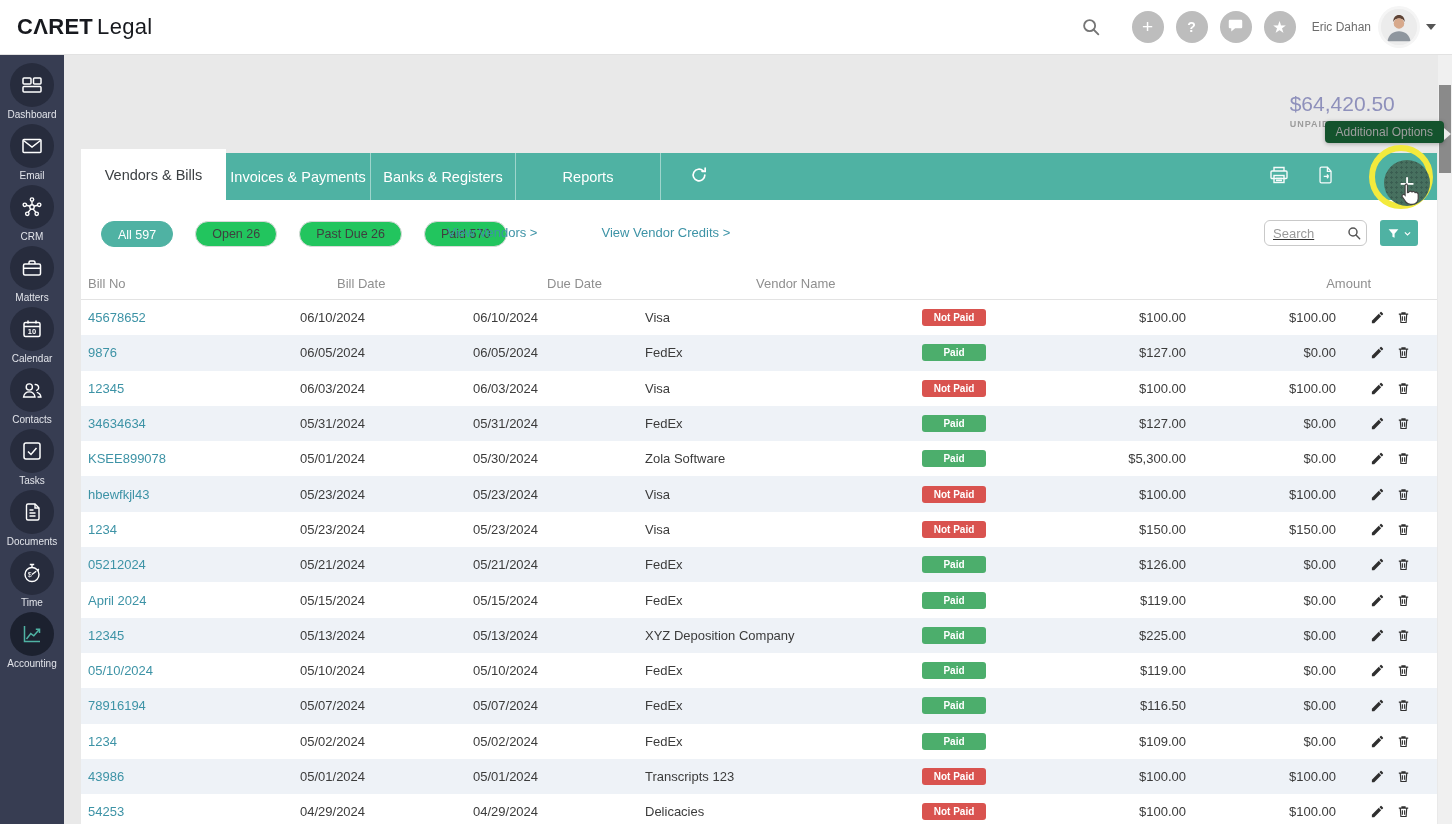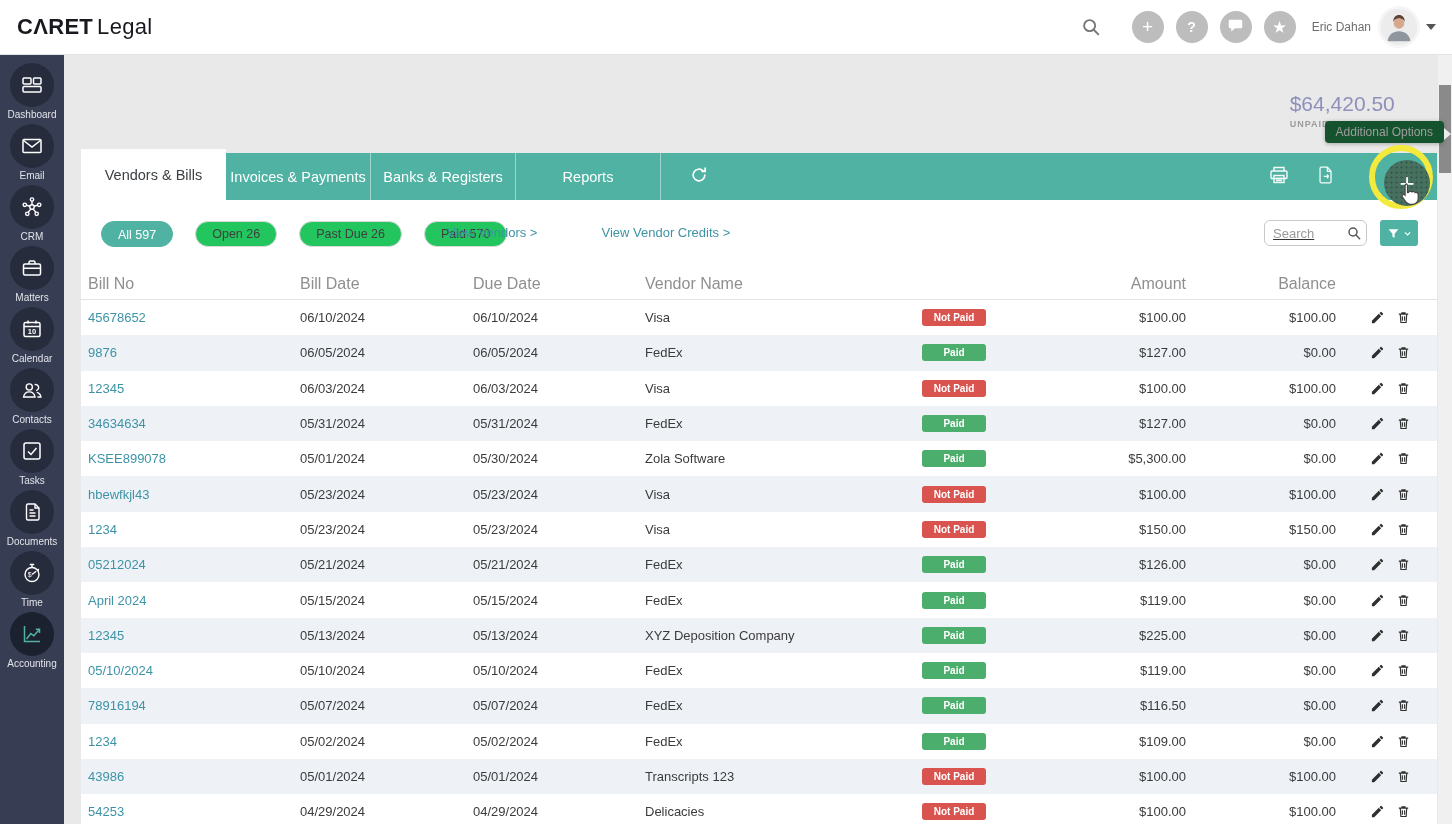--- a/index.html
+++ b/index.html
@@ -74,21 +74,21 @@
   .search-box { position:relative; margin-right:13px; }
   .search-input { width:103px; height:26px; border:1px solid #c9c9c9; border-radius:6px;
     padding:0 24px 0 8px; font-size:13px; color:#333; outline:none;text-decoration:underline; }
   .search-input::placeholder { color:#9a9a9a; }
   .search-box svg { position:absolute; right:5px; top:5px; }
   .filter-btn { width:38px; height:26px; background:#4fb2a3; border-radius:3px; display:flex;
     align-items:center; justify-content:center; gap:3px; cursor:pointer; }
   
   .thead, .trow { display:grid; grid-template-columns:212px 173px 172px 266px 100px 175px 150px 1fr;
     padding-left:7px; align-items:center; }
-  .thead { height:32px; border-bottom:1px solid #e3e3e3; color:#8f8f8f; font-size:16px; }
+  .thead { height:32px; border-bottom:1px solid #e3e3e3; color:#8f8f8f; font-size:13px;gap:37px; }
   .trow { height:35.3px; font-size:13px; color:#3b3b3b; }
   .trow.alt { background:#eef2f7; }
   .td.num, .th.num { text-align:right; }
   .link { color:#3d93a6; cursor:pointer; }
   .badge { display:inline-block; min-width:64px; text-align:center; font-size:10px; font-weight:700;
     color:#fff; padding:3px 0; border-radius:3px; margin-left:11px; }
   .badge.paid { background:#4cae6c; }
   .badge.notpaid { background:#d9534f; }
   .actions { display:flex; justify-content:flex-end; gap:11px; padding-right:26px; }
   .act { cursor:pointer; display:flex; align-items:center; }

